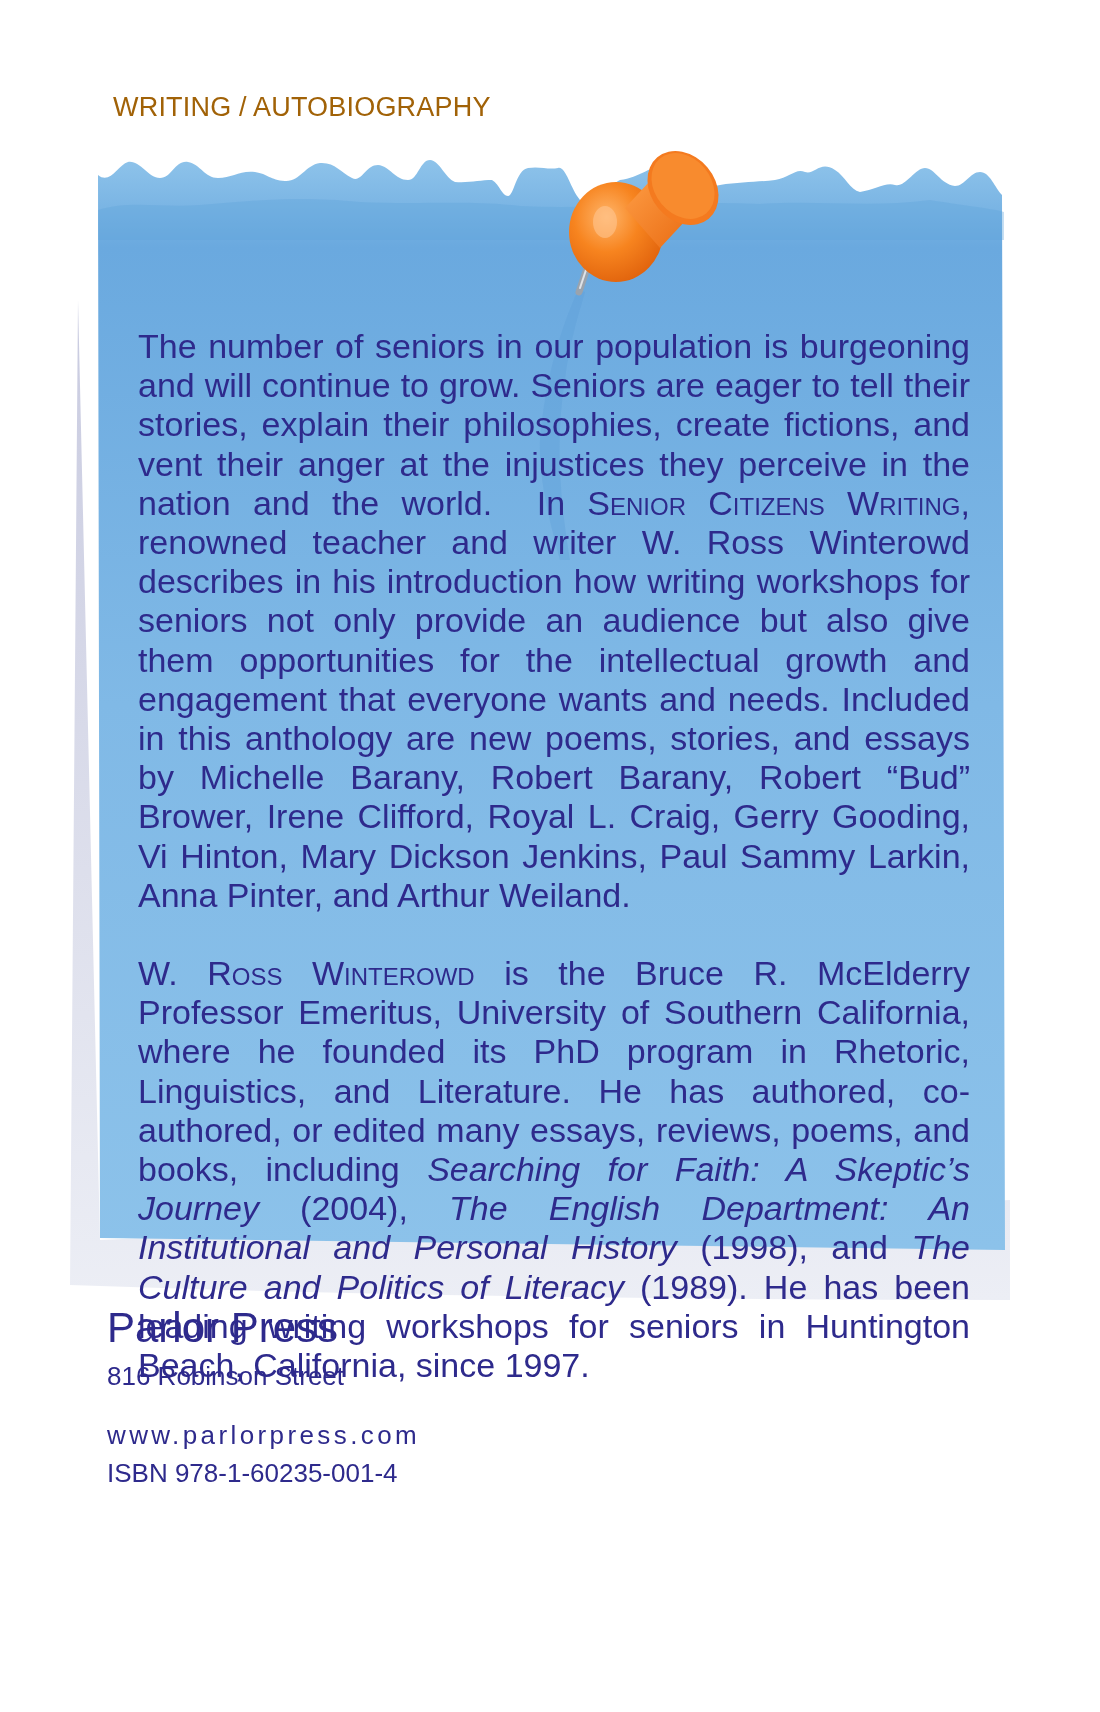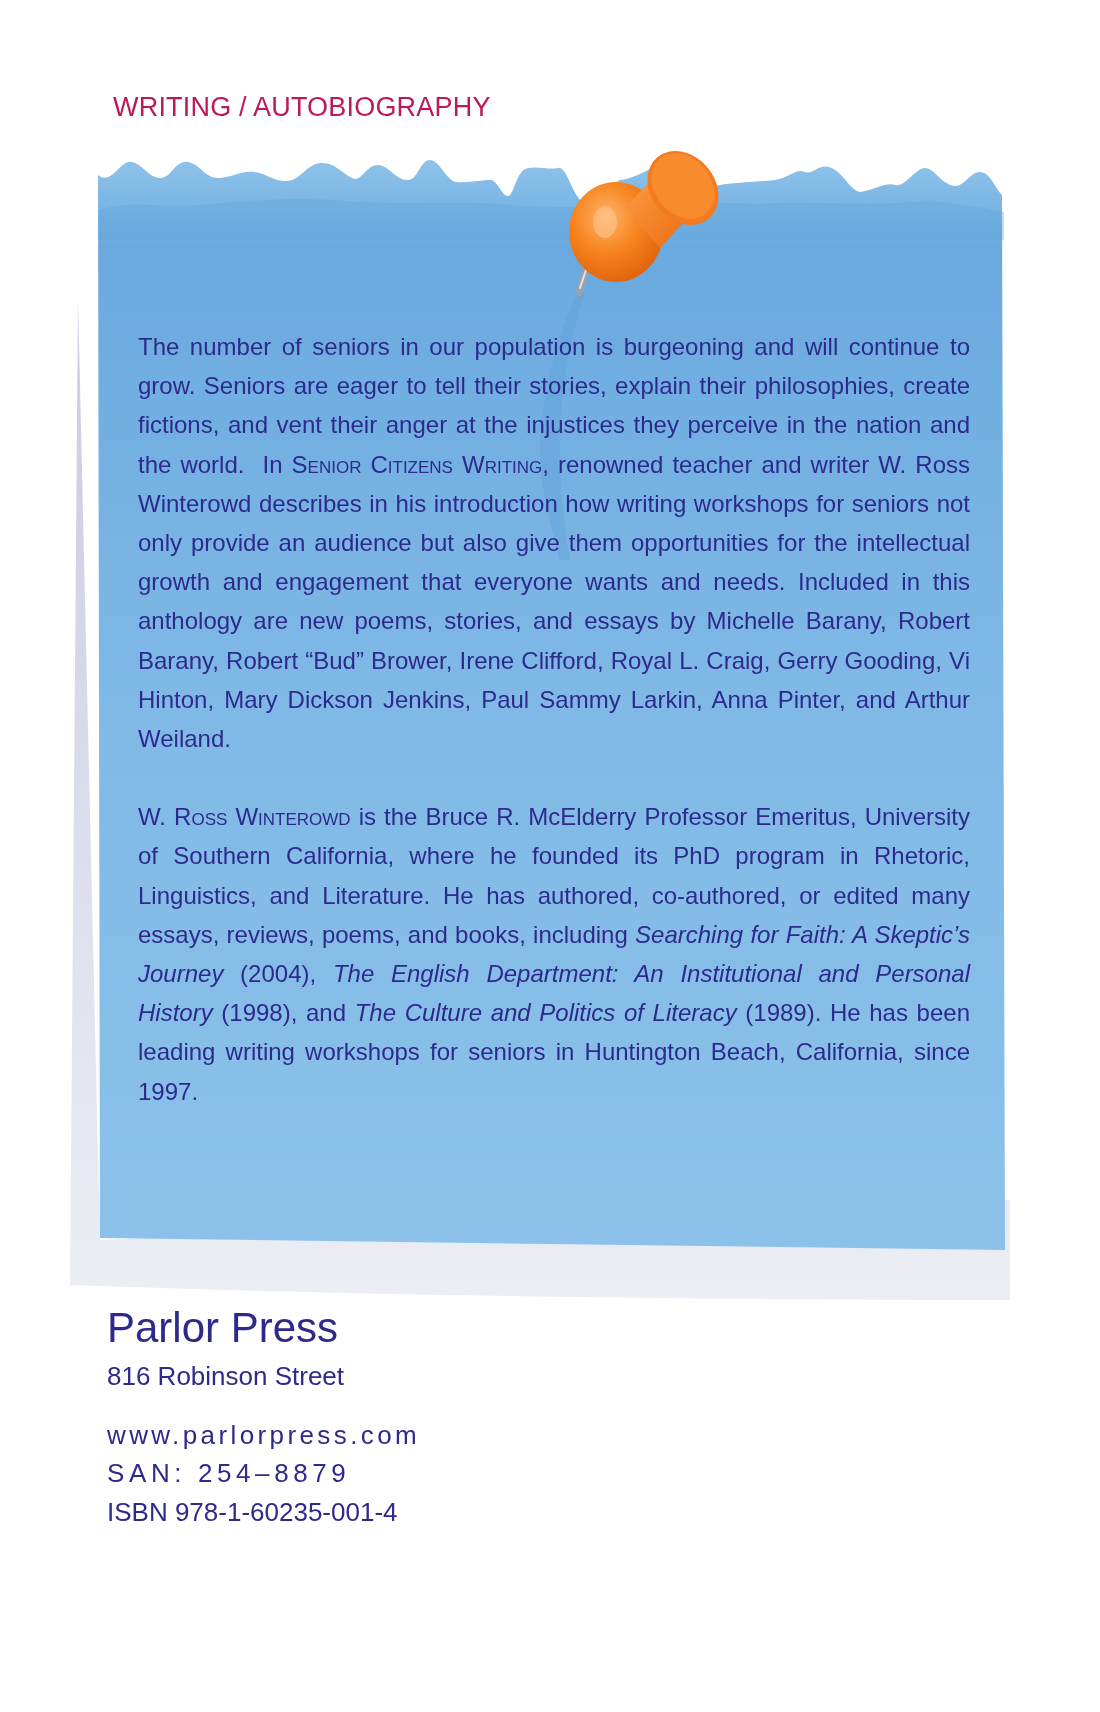--- a/index.html
+++ b/index.html
@@ -7,29 +7,29 @@
       width: 1100px; height: 1712px;
       background: #ffffff;
       position: relative;
       overflow: hidden;
       font-family: "DejaVu Sans", "Liberation Sans", sans-serif;
       color: #2e2a8c;
     }
     .category {
       position: absolute; left: 113px; top: 92px;
       font-size: 27px; letter-spacing: 0.2px;
-      color: #be185d;
+      color: #a16207;
       font-family: "Liberation Sans", sans-serif;
     }
     .note-wrap { position: absolute; left: 0; top: 0; width: 1100px; height: 1300px; }
     .note-svg { position: absolute; left: 0; top: 0; }
     .body-text {
       position: absolute; left: 138px; top: 327px; width: 832px;
       font-family: "Liberation Sans", sans-serif;
-      font-size: 24px; line-height: 39.2px;
+      font-size: 34px; line-height: 39.2px;
       text-align: justify;
       color: #2e2a8c;
       hyphens: manual;
     }
     .body-text p { margin: 0; }
     .body-text p + p { margin-top: 39px; }
     .sc { font-variant: small-caps; }
     .it { font-style: italic; }
     .publisher {
       position: absolute; left: 107px; top: 1303px;
@@ -129,15 +129,14 @@
   <div class="body-text">
     <p><span>The number of seniors in our population is burgeoning and will continue to grow. Seniors are eager to tell their sto­ries, explain their philosophies, create fictions, and vent their anger at the injustices they perceive in the nation and the world.&nbsp; In </span><span class="sc">Senior Citizens Writing</span><span>, renowned teacher and writer W. Ross Winterowd describes in his introduction how writing workshops for seniors not only provide an audience but also give them opportunities for the intellectual growth and engagement that everyone wants and needs. Included in this anthology are new poems, stories, and essays by Michelle Barany, Robert Barany, Robert “Bud” Brower, Irene Clifford, Royal L. Craig, Gerry Gooding, Vi Hinton, Mary Dickson Jen­kins, Paul Sammy Larkin, Anna Pinter, and Arthur Weiland.</span></p>
     <p><span class="sc">W. Ross Winterowd</span><span> is the Bruce R. McElderry Professor Emeritus, University of Southern California, where he founded its PhD program in Rhetoric, Linguistics, and Literature. He has authored, co-authored, or edited many essays, reviews, poems, and books, including </span><span class="it">Searching for Faith: A Skeptic’s Journey</span><span> (2004), </span><span class="it">The English Department: An Institutional and Personal History</span><span> (1998), and </span><span class="it">The Culture and Politics of Literacy</span><span> (1989). He has been leading writing workshops for seniors in Huntington Beach, California, since 1997.</span></p>
   </div>
 </div>
 
 <div class="publisher">
   <div class="pub-name">Parlor Press</div>
   <div class="pub-line">816 Robinson Street</div>
   <div class="pub-line spaced">www.parlorpress.com</div>
-  <div class="pub-line san">SAN: 254–8879</div>
   <div class="pub-line">ISBN 978-1-60235-001-4</div>
 </div>
 
 </body></html>

